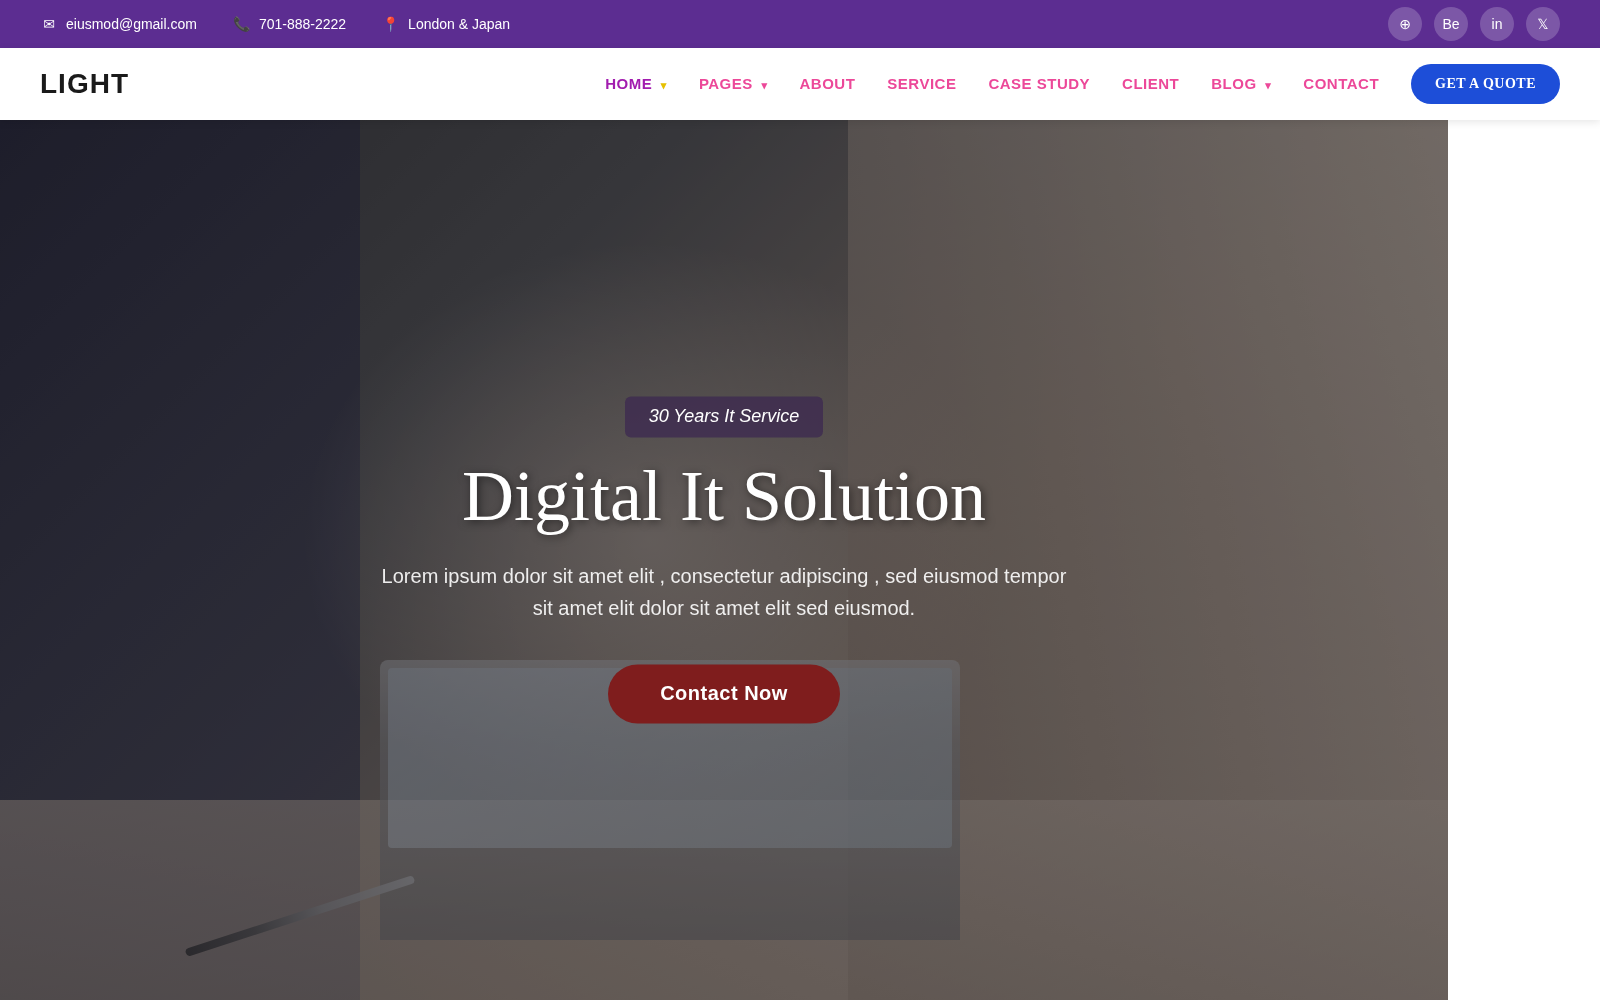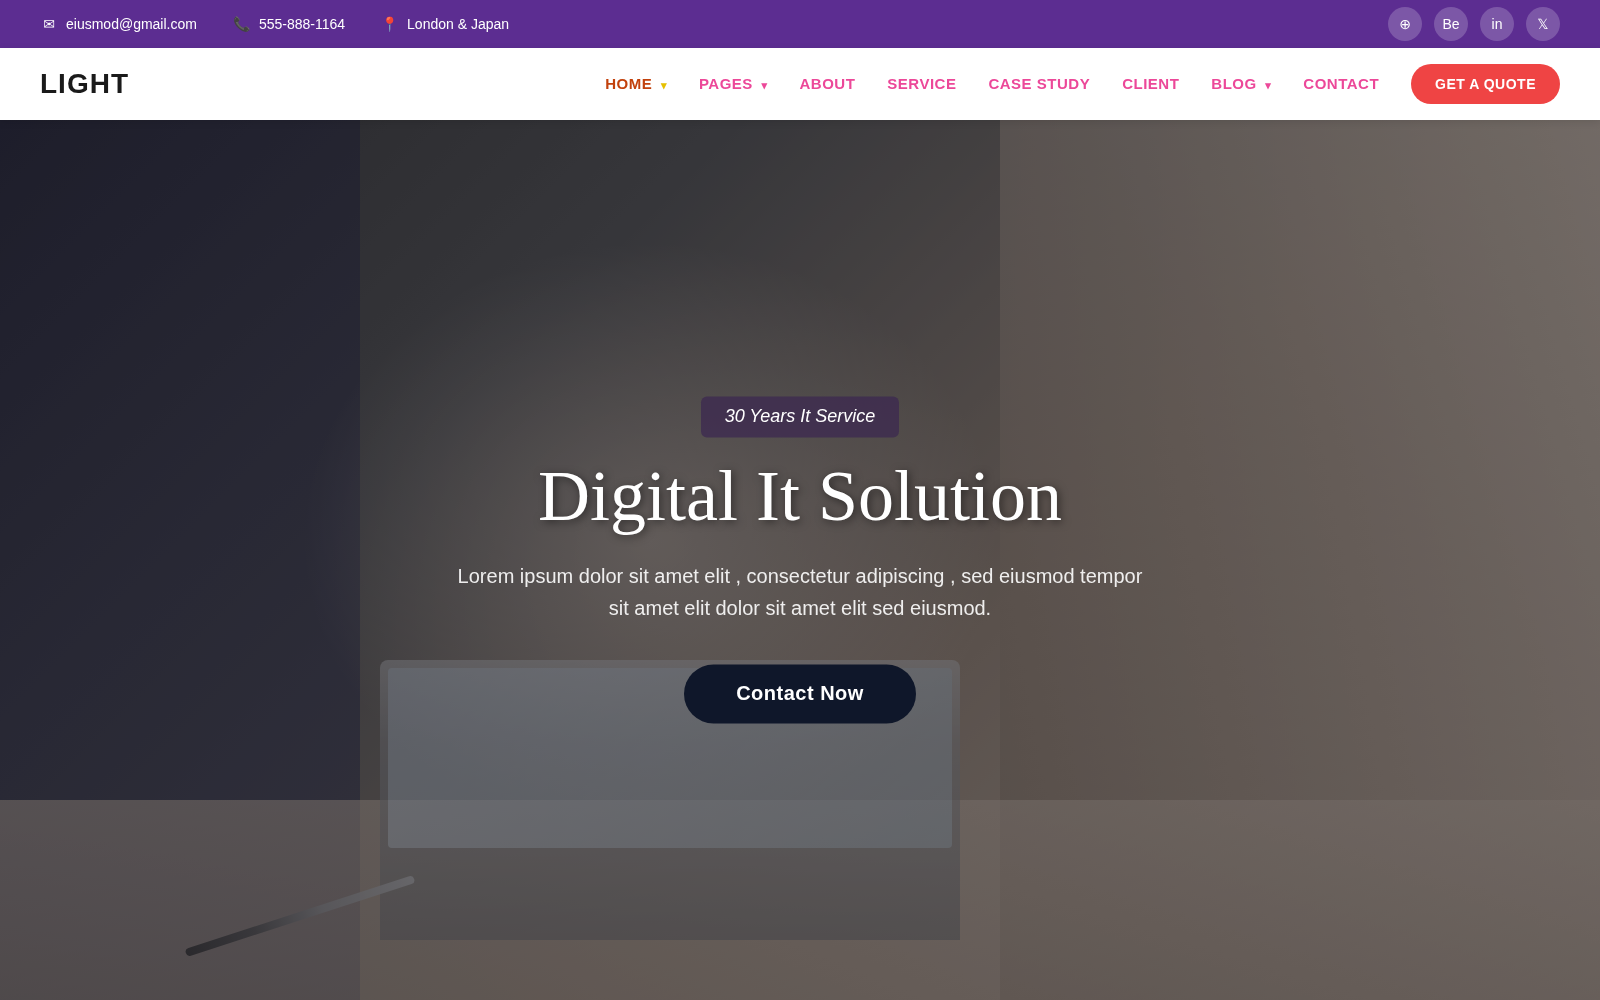--- a/index.html
+++ b/index.html
@@ -84,37 +84,38 @@
       letter-spacing: 0.5px;
     }
     .nav-links li.active a {
       color: #e6c000;
     }
     .nav-links li a .chevron {
       font-size: 11px;
       margin-left: 4px;
     }
     .btn-quote {
-      background: #ef4444;
+      background: #1d4ed8;
       color: white;
       border: none;
       padding: 12px 24px;
       border-radius: 30px;
       font-size: 14px;
       font-weight: 700;
       cursor: pointer;
       text-transform: uppercase;
       letter-spacing: 0.5px;
       margin-left: 32px;
+      font-family: Liberation Serif, serif;
     }
 
     
     .hero {
       position: relative;
-      width: 1600px;
+      width: 1448px;
       height: 880px;
       overflow: hidden;
       padding-left: 8px;
     }
     .hero-bg {
       width: 100%;
       height: 100%;
       background: linear-gradient(135deg, #2c2c2c 0%, #4a4a4a 30%, #8a7a6a 60%, #c0b0a0 100%);
       position: absolute;
       top: 0;
@@ -231,21 +232,21 @@
       text-shadow: 2px 2px 8px rgba(0,0,0,0.5);
       line-height: 1.1;
     }
     .hero-subtitle {
       font-size: 20px;
       color: rgba(255,255,255,0.9);
       line-height: 1.6;
       margin-bottom: 40px;
     }
     .btn-contact {
-      background: #0f172a;
+      background: #7f1d1d;
       color: white;
       border: none;
       padding: 18px 52px;
       border-radius: 40px;
       font-size: 20px;
       font-weight: 700;
       cursor: pointer;
       letter-spacing: 0.5px;
     }
   </style>
@@ -253,41 +254,41 @@
 <body>
 
 <div class="top-bar">
   <div class="top-bar-left">
     <div class="top-bar-item">
       <span class="top-bar-icon">✉</span>
       <span>eiusmod@gmail.com</span>
     </div>
     <div class="top-bar-item">
       <span class="top-bar-icon">📞</span>
-      <span>555-888-1164</span>
+      <span>701-888-2222</span>
     </div>
     <div class="top-bar-item">
       <span class="top-bar-icon">📍</span>
       <span>London &amp; Japan</span>
     </div>
   </div>
   <div class="top-bar-right">
     <div class="social-icon">⊕</div>
     <div class="social-icon">Be</div>
     <div class="social-icon">in</div>
     <div class="social-icon">𝕏</div>
   </div>
 </div>
 
 <nav class="navbar">
   <div class="logo">LIGHT</div>
   <ul class="nav-links">
     <li class="active">
       <a href="#">
-        <span style="color:#c2410c;margin-top:44px;">HOME</span>
+        <span style="color:#a21caf;margin-top:44px;">HOME</span>
         <span class="chevron">▾</span>
       </a>
     </li>
     <li>
       <a href="#">
         <span>PAGES</span>
         <span class="chevron">▾</span>
       </a>
     </li>
     <li>

